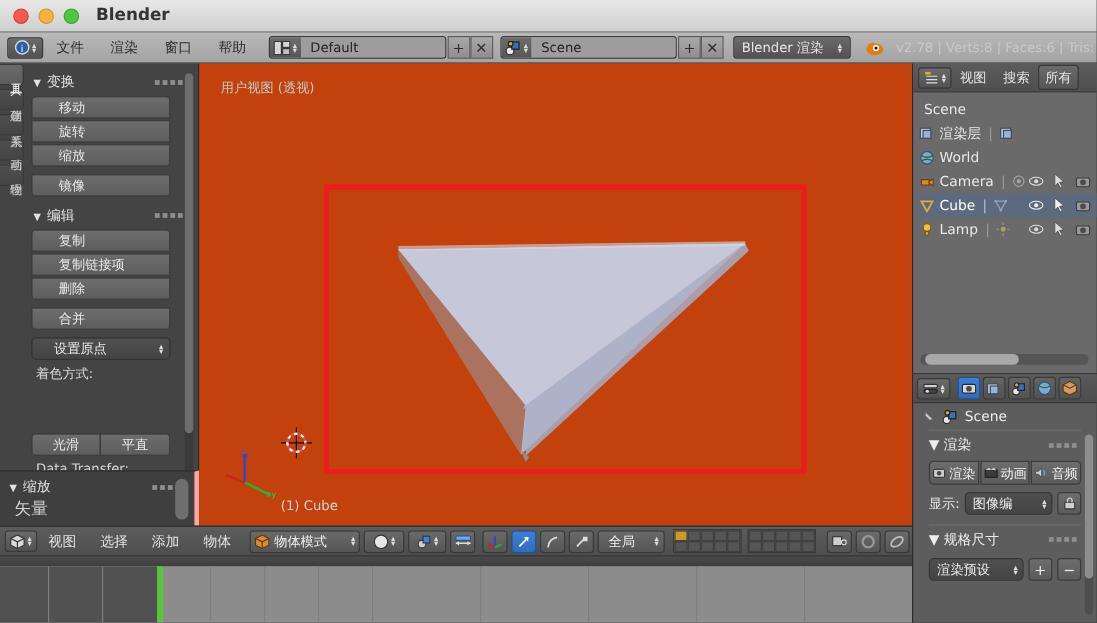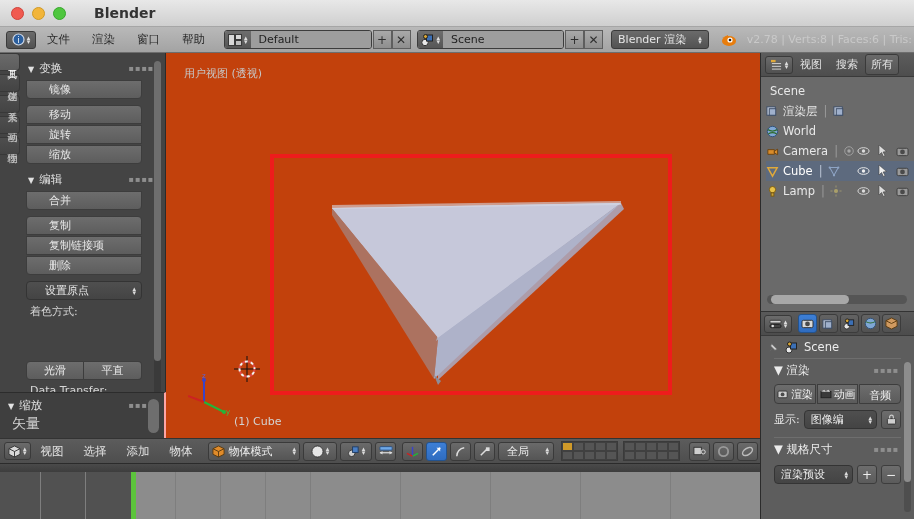--- a/index.html
+++ b/index.html
@@ -19,21 +19,21 @@
     background:linear-gradient(#e8e8e8,#cfcfcf);
     border-bottom:1px solid #a6a6a6;
     display:flex; align-items:center;
   }
   .traffic { display:flex; gap:8px; margin-left:11px; }
   .dot { width:13px; height:13px; border-radius:50%; }
   .dot.red { background:#f05a50; border:1px solid #d0423a; }
   .dot.yellow { background:#f2b53a; border:1px solid #d09a25; }
   .dot.green { background:#4fc63f; border:1px solid #37a82c; }
   .win-title {
-    margin-left:28px; color:#333; font-size:14px; font-weight:bold;
+    margin-left:14px; color:#333; font-size:14px; font-weight:bold;
     font-family:"DejaVu Sans","Liberation Sans",sans-serif;
   }
 
   
   .topbar {
     position:absolute; left:0; top:27px; width:914px; height:26px;
     background:linear-gradient(#b9b9b9,#a3a3a3);
     border-bottom:1px solid #6d6d6d;
     display:flex; align-items:center; padding-left:6px; gap:0px;
   }
@@ -141,21 +141,21 @@
     background:#3a3a3a; border-radius:4px;
   }
   .tool-scroll .thumb {
     position:absolute; left:0; top:0; width:7px; height:300px;
     background:#6e6e6e; border-radius:4px;
   }
 
   
   .scalepanel {
     left:0; top:392px; width:166px; height:46px;
-    background:#3f3f3f; border-top:1px solid #2c2c2c; border-right:2px solid #fca5a5;
+    background:#3f3f3f; border-top:1px solid #2c2c2c; border-right:4px solid #fca5a5;
   }
 
   
   .viewport {
     left:166px; top:53px; width:594px; height:385px;
     background:#c2410c;
     overflow:hidden;
   }
   .vp-info { position:absolute; left:18px; top:13px; color:#c6c6c6; font-size:11px; }
   .vp-objname { position:absolute; left:68px; bottom:10px; color:#d4d4d4; font-size:11px; }
@@ -265,21 +265,21 @@
     color:#ececec; font-size:11.5px; padding:4px 2px 4px 0;
     border-top:1px solid #6e6e6e;
   }
   .prow { display:flex; gap:1px; margin:2px 0 6px 0; }
   .pbtn {
     flex:1; height:20px; display:flex; align-items:center; justify-content:center; gap:2px;
     background:linear-gradient(#6d6d6d,#5b5b5b); border:1px solid #3d3d3d;
     color:#f0f0f0; font-size:11px;
   }
   .pbtn:first-child { border-radius:4px 0 0 4px; }
-  .pbtn:last-child { border-radius:0 4px 4px 0;flex-direction:column; }
+  .pbtn:last-child { border-radius:0 4px 4px 0; }
   .prow2 { display:flex; align-items:center; gap:4px; margin-bottom:8px; }
   .prow2 .lab { color:#e6e6e6; font-size:11px; }
   .pdrop {
     display:flex; align-items:center; justify-content:space-between;
     height:19px; background:linear-gradient(#4f4f4f,#444);
     border:1px solid #343434; border-radius:4px; color:#eee;
     font-size:11px; padding:0 4px 0 6px; flex:1;
   }
   .sqbtn {
     width:20px; height:19px; display:flex; align-items:center; justify-content:center;
@@ -394,39 +394,39 @@
       <div class="vtab">物理</div>
     </div>
 
     <div class="tool-content">
 
       <div class="panel-head">
         <span><span class="tri">▼</span><span>变换</span></span>
         <span class="grip">▪▪▪▪</span>
       </div>
       <div class="btn-group">
-        <div class="tbtn single">镜像</div>
-      </div>
-      <div class="btn-group">
         <div class="tbtn">移动</div>
         <div class="tbtn">旋转</div>
         <div class="tbtn">缩放</div>
       </div>
+      <div class="btn-group">
+        <div class="tbtn single">镜像</div>
+      </div>
 
       <div class="panel-head">
         <span><span class="tri">▼</span><span>编辑</span></span>
         <span class="grip">▪▪▪▪</span>
-      </div>
-      <div class="btn-group">
-        <div class="tbtn single">合并</div>
       </div>
       <div class="btn-group">
         <div class="tbtn">复制</div>
         <div class="tbtn">复制链接项</div>
         <div class="tbtn">删除</div>
+      </div>
+      <div class="btn-group">
+        <div class="tbtn single">合并</div>
       </div>
       <div class="tdrop">
         <span>设置原点</span>
         <span class="spinner-arrows">
             <span>▴</span>
             <span>▾</span>
           </span>
       </div>
       <div class="label-txt">着色方式:</div>
       <div class="split2">

